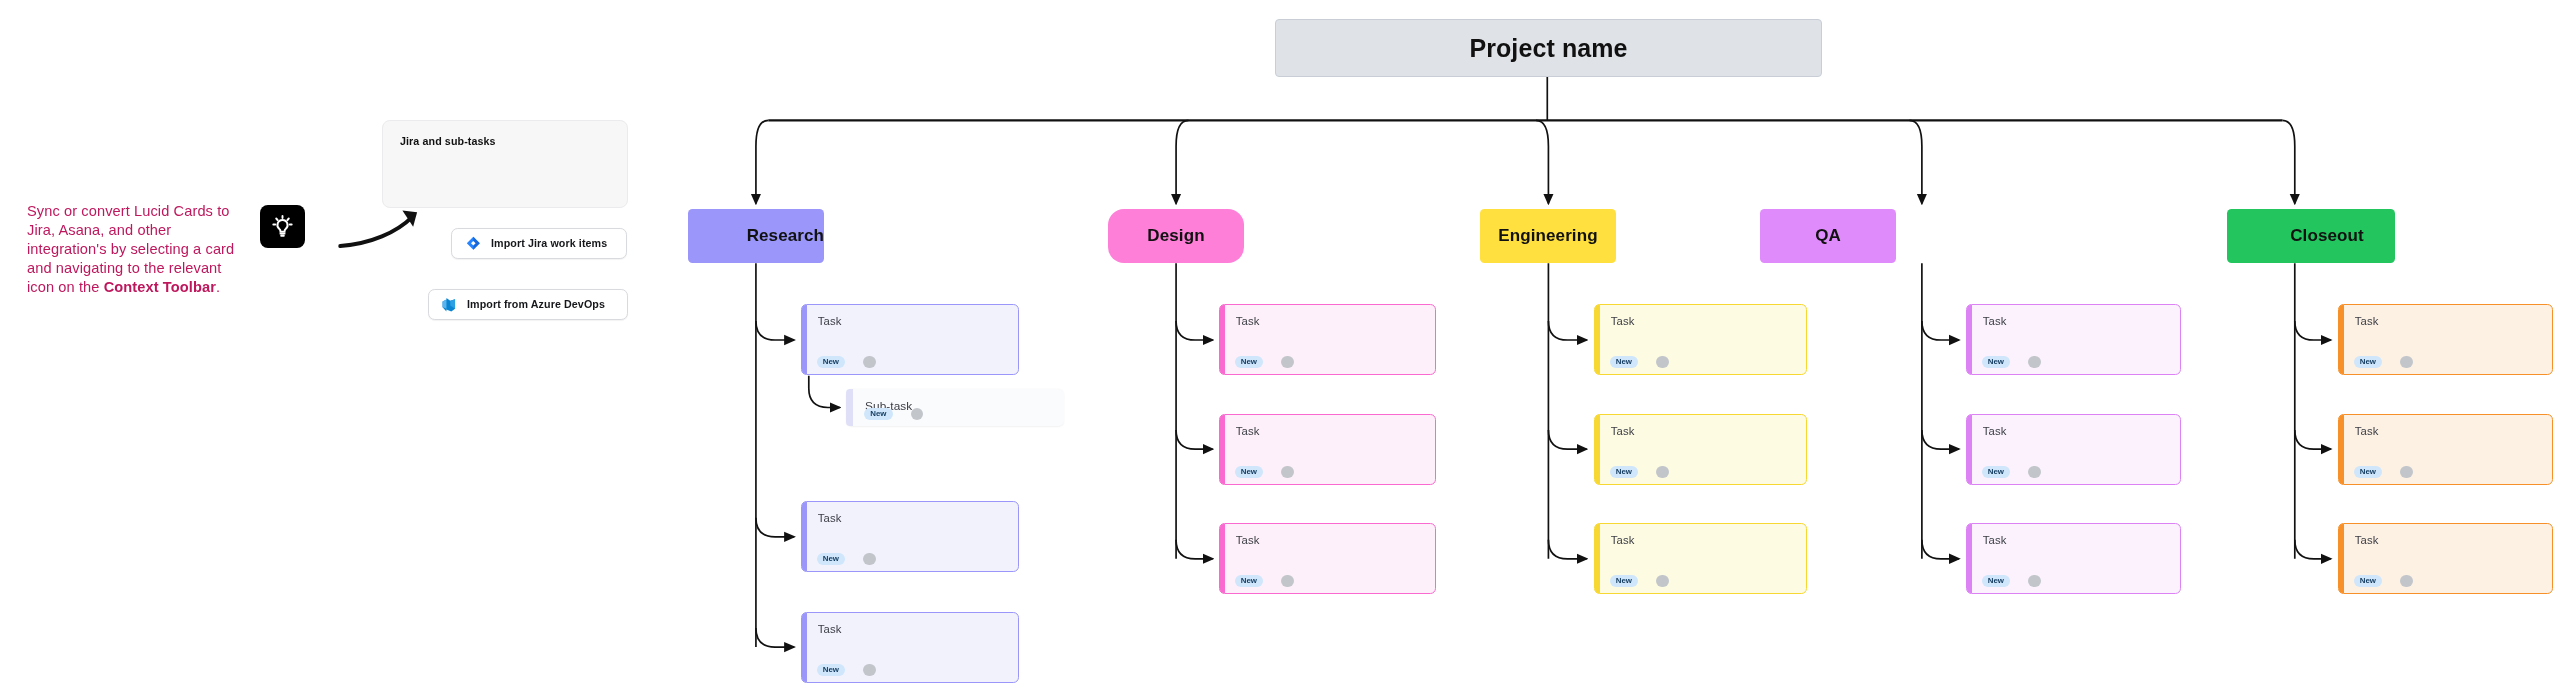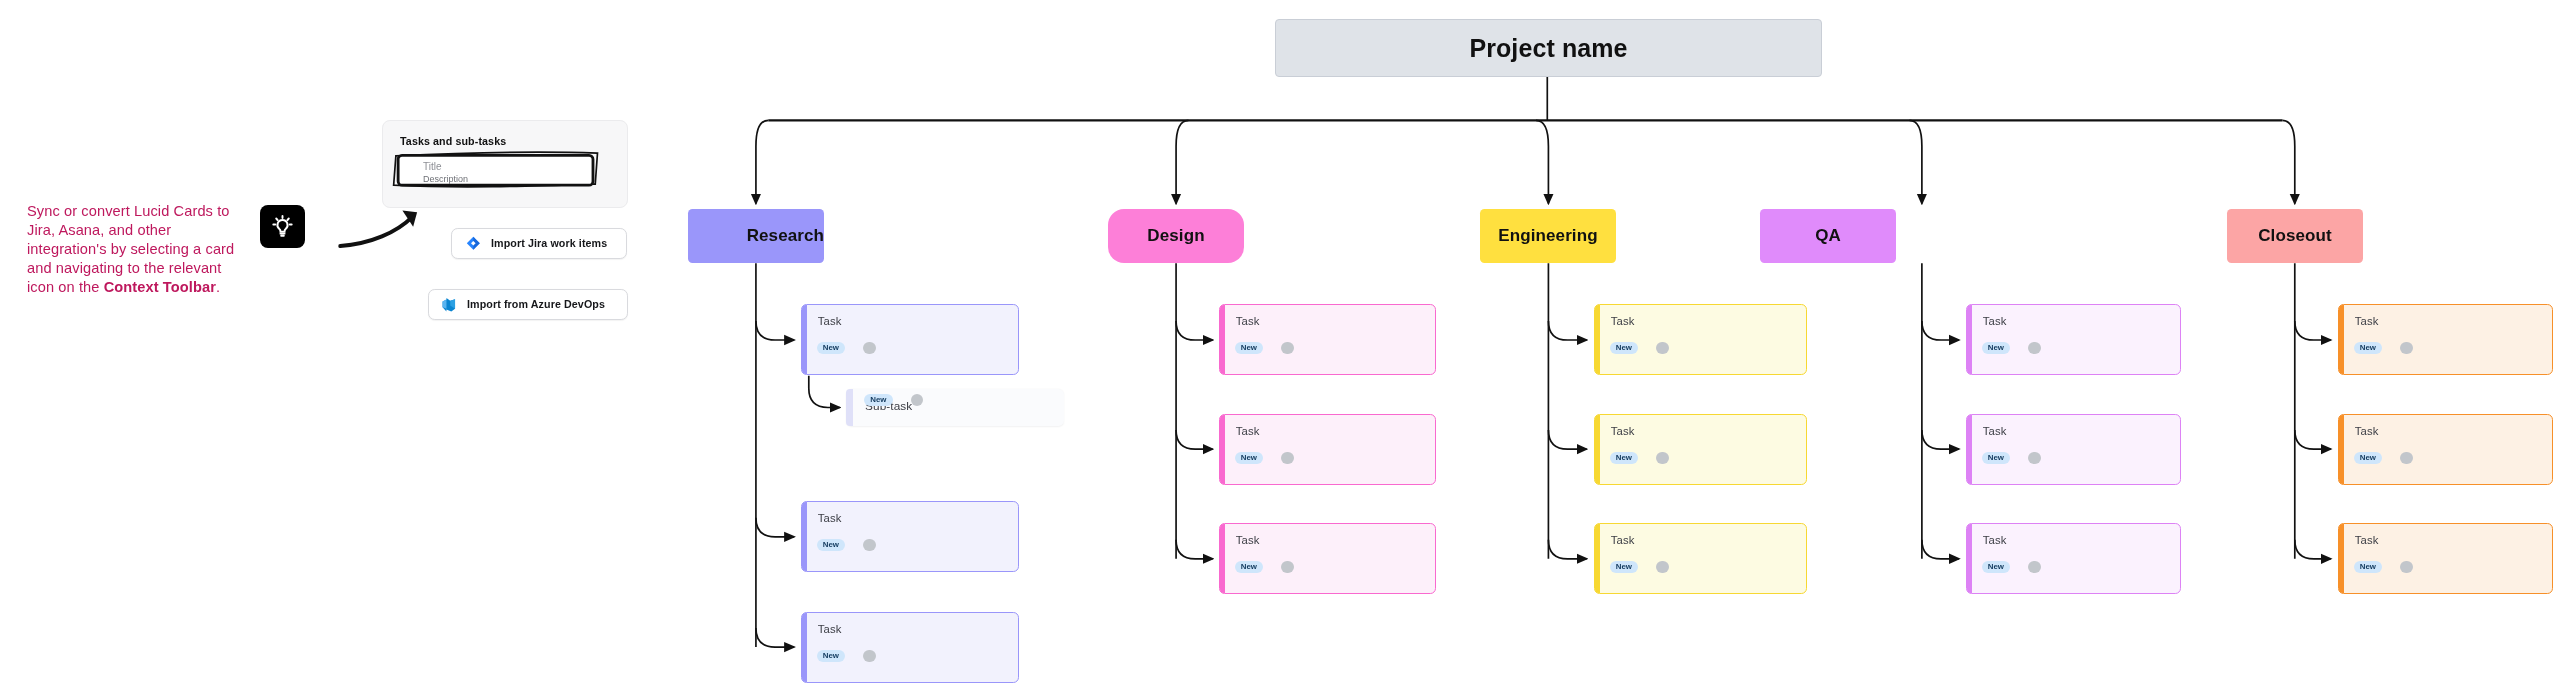--- a/index.html
+++ b/index.html
@@ -76,21 +76,21 @@
     box-sizing:border-box;
   }
   .card .accent{
     position:absolute;left:0;top:0;bottom:0;width:5px;
     border-top-left-radius:3.9px;border-bottom-left-radius:3.9px;
   }
   .card .c-title{
     position:absolute;left:15.8px;top:9.6px;font-size:11.3px;color:#3b3d44;
     letter-spacing:0.1px;
   }
-  .card .chips{position:absolute;left:14.6px;bottom:20px;display:flex;align-items:center;gap:18px;}
+  .card .chips{position:absolute;left:14.6px;bottom:6px;display:flex;align-items:center;gap:18px;}
   .chip-new{
     background:#cfe6fb;color:#123a5e;font-size:7.9px;font-weight:600;
     border-radius:562px;padding:1.7px 6.2px;line-height:1.15;
   }
   .avatar{width:12.4px;height:12.4px;border-radius:50%;background:#c2c6cb;}
 
   
   .card.subtask{border:none;background:#fafbfd;box-shadow:0 0.6px 1.7px rgba(20,20,30,.06);}
   .card.subtask .accent{width:6.8px;background:#dfe0f8;border-radius:3.9px 0 0 3.9px;}
   .card.subtask .c-title{left:19px;font-size:11.8px;color:#3b3d44;}
@@ -150,31 +150,23 @@
       <path d="M10.3 17.9h3.4M10.9 19.6h2.2"></path>
     </svg>
   </div>
 
   <svg style="position:absolute;left:338px;top:203px;width:113px;height:68px;" viewBox="0 0 200 120" xmlns="http://www.w3.org/2000/svg">
     <path d="M4 76 C58 72 104 52 132 24" fill="none" stroke="#111" stroke-width="7" stroke-linecap="round"></path>
     <path d="M114 13 L140 16 L133 42 Z" fill="#111"></path>
   </svg>
 
   <div class="panel">
-    <div class="panel-title">Tasks and sub-tasks</div>
-  </div>
-
-  <div class="sketch-card">
-    <svg width="214" height="42" viewBox="0 0 380 74" xmlns="http://www.w3.org/2000/svg">
-      <path d="M14 12 C140 6 258 3 372 7 L368 62 C246 66 128 70 10 64 Z" fill="none" stroke="#111" stroke-width="3"></path>
-      <rect x="18" y="11" width="346" height="53" rx="7" fill="#fff" stroke="#111" stroke-width="5"></rect>
-    </svg>
-    <div class="field-title">Title</div>
-    <div class="field-desc">Description</div>
-  </div>
+    <div class="panel-title">Jira and sub-tasks</div>
+  </div>
+
 
   <div class="btn btn-jira">
     <span class="icon">
       <svg width="14.6" height="14.6" viewBox="0 0 24 24" xmlns="http://www.w3.org/2000/svg">
         <path d="M12 1.4 22.6 12 12 22.6 1.4 12Z" fill="#2684ff"></path>
         <path d="M12 1.4 22.6 12 12 22.6Z" fill="#1868db"></path>
         <path d="M12 8.2 15.8 12 12 15.8 8.2 12Z" fill="#ffffff"></path>
       </svg>
     </span>
     <span class="label">Import Jira work items</span>
@@ -305,21 +297,21 @@
         </span>
       </div>
       <div class="card" style="left: 1966px; top: 523px; width: 215px; height: 71px; background: rgb(251, 242, 254); border-color: rgb(221, 130, 245);">
         <span class="accent" style="background:#dd82f5"></span>
         <span class="c-title">Task</span>
         <span class="chips">
           <span class="chip-new">New</span>
           <span class="avatar"></span>
         </span>
       </div>
-      <div class="phase" style="left: 2227px; top: 209px; background: #fca5a5;">
+      <div class="phase" style="left: 2227px; top: 209px; background: #22c55e; padding-left: 32px;">
         <span class="t">Closeout</span>
       </div>
       <div class="card" style="left: 2338px; top: 304px; width: 215px; height: 71px; background: rgb(253, 241, 228); border-color: rgb(247, 144, 41);">
         <span class="accent" style="background:#f79029"></span>
         <span class="c-title">Task</span>
         <span class="chips">
           <span class="chip-new">New</span>
           <span class="avatar"></span>
         </span>
       </div>

